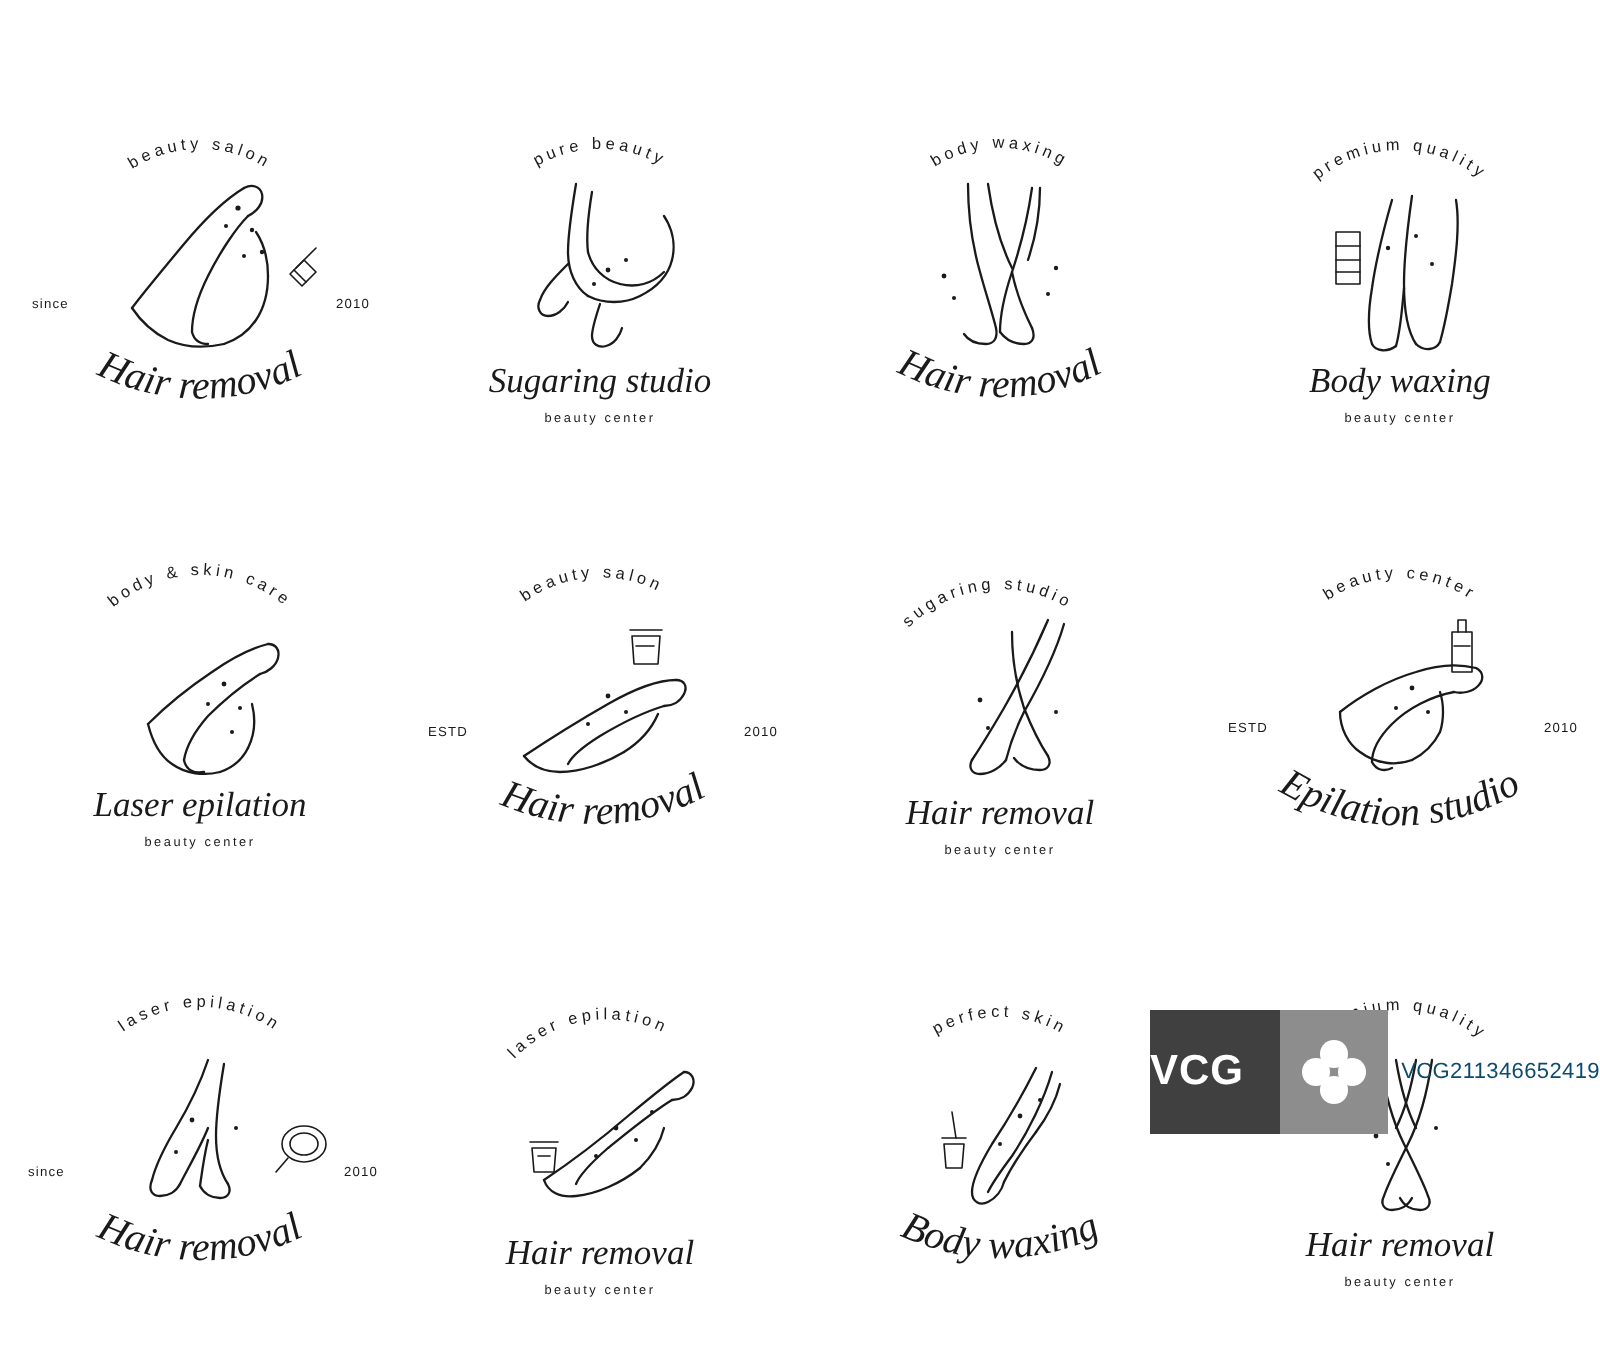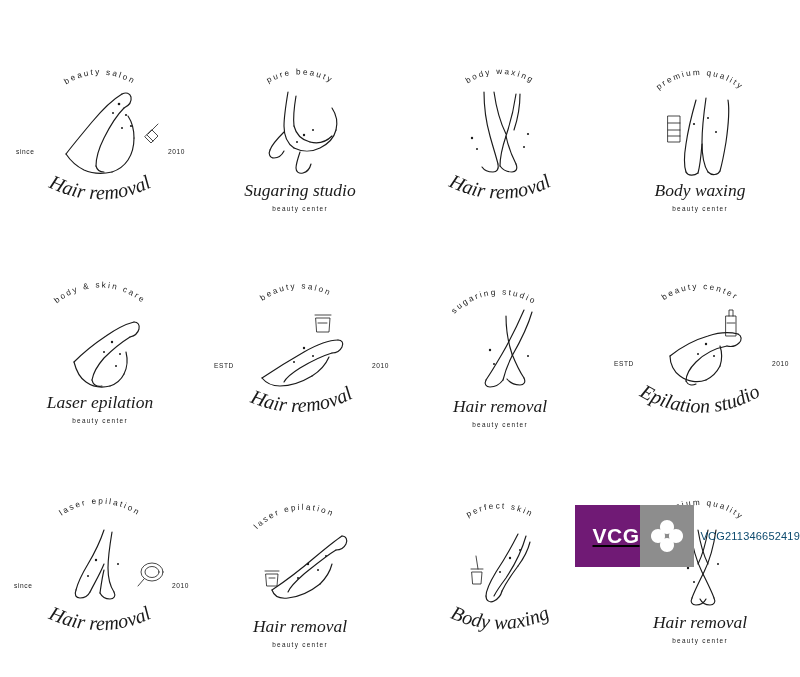--- a/index.html
+++ b/index.html
@@ -96,25 +96,24 @@
     top: 505px;
     width: 225px;
     height: 62px;
     display: flex;
     align-items: center;
     pointer-events: none;
   }
   .wm-badge {
     width: 74px;
     height: 62px;
-    background: #701a75;
+    background: #404040;
     display: flex;
     align-items: center;
-    justify-content: flex-end;
-    text-decoration: underline;
+    justify-content: flex-start;
   }
   .wm-vcg {
     font-family: "Liberation Sans", sans-serif;
     font-weight: bold;
     font-size: 21px;
     color: #ffffff;
     letter-spacing: 0.5px;
   }
   .wm-flower {
     width: 62px;

